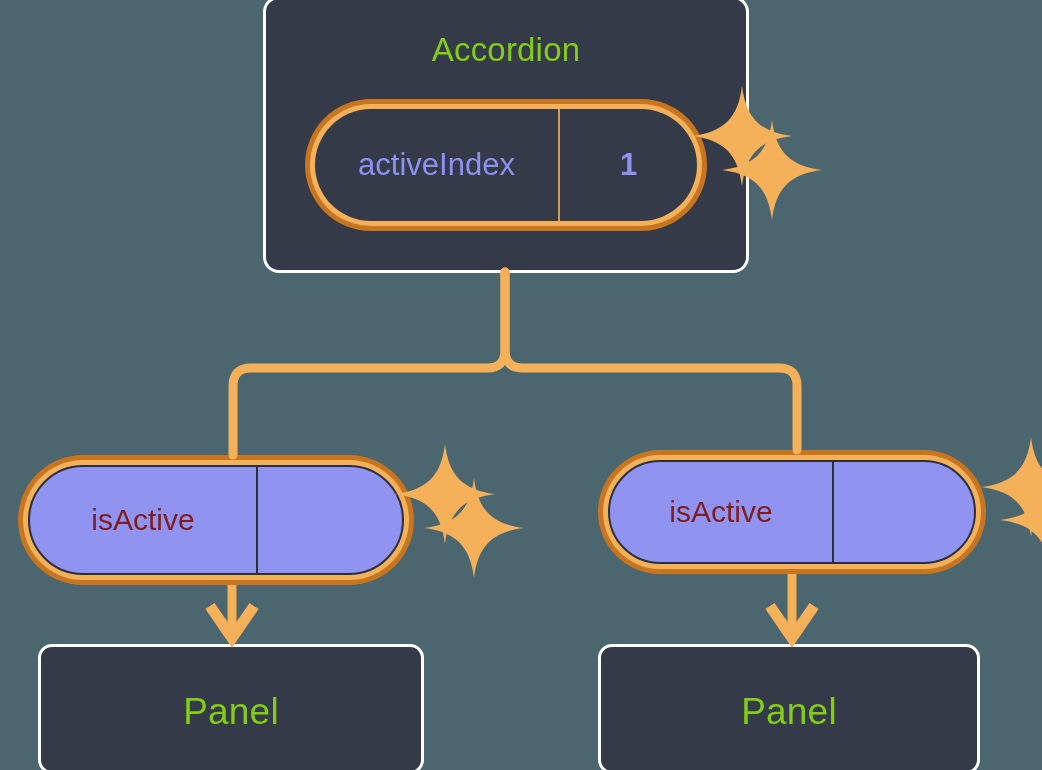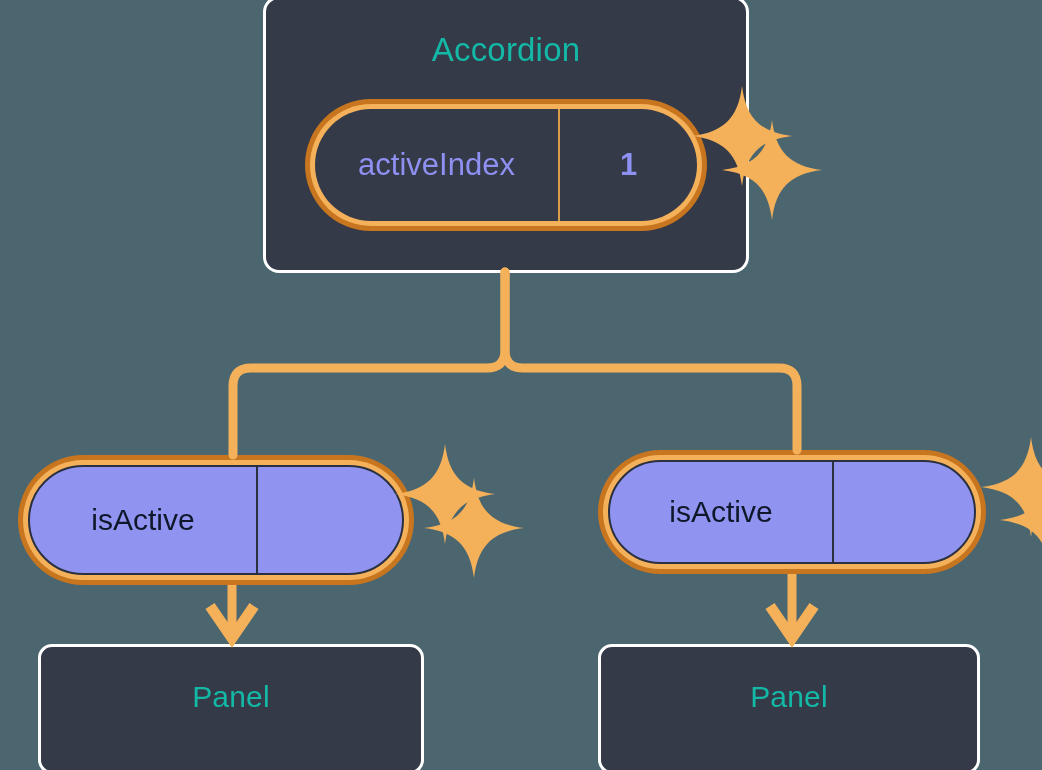--- a/index.html
+++ b/index.html
@@ -16,35 +16,35 @@
   .compbox{
     position:absolute;
     background:#343a47;
     border:3px solid #ffffff;
     border-radius:16px;
     box-sizing:border-box;
   }
   .compbox .title{
     position:absolute;left:0;right:0;
     text-align:center;
-    color:#14b8a6;
+    color:#84cc16;
     font-weight:400;
     letter-spacing:.2px;
     white-space:nowrap;
   }
 
   
   #accordion-box{left:263px;top:-4px;width:486px;height:277px;}
   #accordion-box .title{top:32px;font-size:33px;}
 
   
   .panelbox{height:130px;border-radius:14px;}
   #panel-left{left:38px;top:644px;width:386px;}
   #panel-right{left:598px;top:644px;width:382px;}
-  .panelbox .title{top:33px;font-size:30px;}
+  .panelbox .title{top:44px;font-size:37px;}
 
   
   .pill{
     position:absolute;
     box-sizing:border-box;
     border-radius:999px;
     background:#c8751f;              
     padding:5px;
     display:flex;
   }
@@ -78,21 +78,21 @@
   #pill-activeindex .cell{color:#8e90f2;font-size:31px;}
   #pill-activeindex .cell.key{flex:0 0 245px;border-right:2px solid #e2a martin;}
   #pill-activeindex .cell.key{flex:0 0 245px;border-right:2px solid #d99c4a;}
   #pill-activeindex .cell.val{flex:1;}
 
   
   .pill.purple .face{
     background:#9094f0;
     border:2px solid #2b3040;
   }
-  .pill.purple .cell{color:#0f172a;font-size:30px;}
+  .pill.purple .cell{color:#7f1d1d;font-size:30px;}
   .pill.purple .cell.key{border-right:2px solid #2b3040;}
 
   #pill-left{left:18px;top:455px;width:396px;height:130px;}
   #pill-left .cell.key{flex:0 0 228px;}
   #pill-left .cell.val{flex:1;}
 
   #pill-right{left:598px;top:450px;width:388px;height:124px;}
   #pill-right .cell.key{flex:0 0 224px;}
   #pill-right .cell.val{flex:1;}
 

